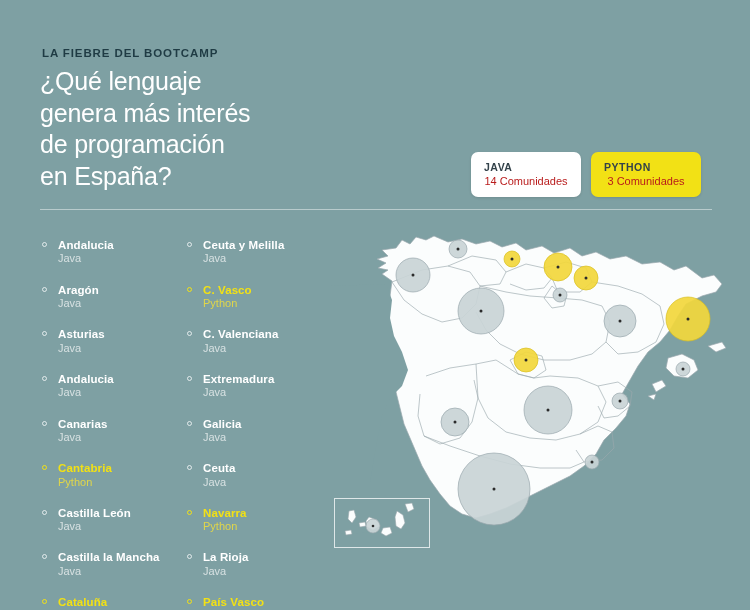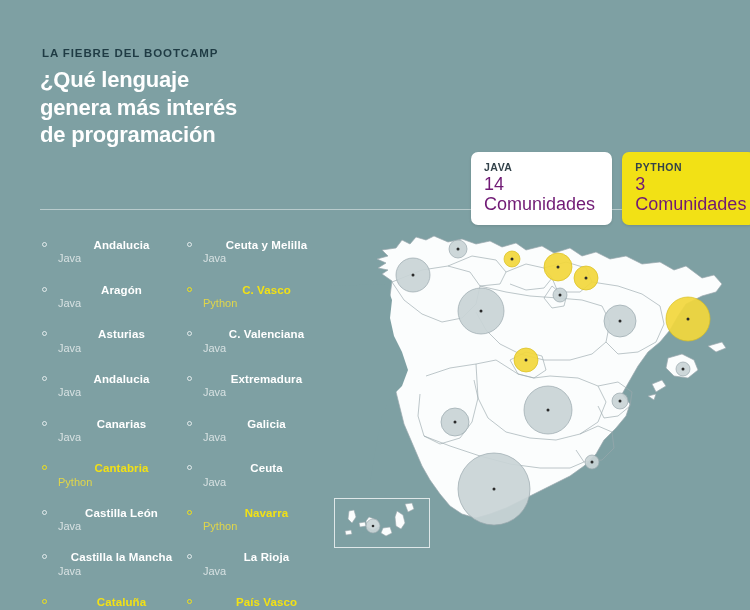--- a/index.html
+++ b/index.html
@@ -12,21 +12,21 @@
   .canvas{position:relative;width:750px;height:541px;}
 
   
   .kicker{
     position:absolute;left:42px;top:47px;
     font-size:11.5px;font-weight:bold;letter-spacing:.9px;
     color:#1f3b44;text-transform:uppercase;
   }
   .headline{
     position:absolute;left:40px;top:66px;width:330px;
-    font-size:22px;line-height:1.26;font-weight:bold;color:#ffffff;
+    font-size:25px;line-height:1.26;font-weight:normal;color:#ffffff;
     letter-spacing:-.2px;
   }
   .headline span{display:block;}
 
   .divider{
     position:absolute;left:40px;top:209px;width:672px;height:1px;
     background:rgba(255,255,255,.45);
   }
 
   
@@ -34,35 +34,34 @@
   .legend-box{
     border-radius:7px;padding:9px 13px 10px 13px;min-width:84px;
     box-shadow:0 1px 3px rgba(0,0,0,.12);
   }
   .legend-box.java{background:#ffffff;}
   .legend-box.python{background:#f2e115;}
   .legend-lang{
     font-size:10.5px;font-weight:bold;letter-spacing:.5px;
     color:#33424a;text-transform:uppercase;margin-bottom:2px;
   }
-  .legend-count{font-size:18px;color:#701a75;line-height:1.1;}
+  .legend-count{font-size:11px;color:#b91c1c;line-height:1.1;text-align:center;}
 
   
   .lists{position:absolute;left:40px;top:238px;display:flex;gap:0;}
   .col{width:145px;}
   .region{position:relative;padding-left:18px;margin-bottom:16.5px;}
   .region .bullet{
     position:absolute;left:2px;top:4px;width:5px;height:5px;
     border-radius:50%;border:1px solid rgba(255,255,255,.75);
     box-sizing:border-box;
   }
   .region .rname{
     font-size:11.5px;font-weight:bold;color:#ffffff;line-height:1.25;
     letter-spacing:.1px;
-    text-align:center;
   }
   .region .rlang{font-size:11px;color:#d7e1e2;line-height:1.25;}
   .region.python .rname{color:#f2e115;}
   .region.python .rlang{color:#e0d64a;}
   .region.python .bullet{border-color:#f2e115;}
 
   
   .map-wrap{position:absolute;left:330px;top:226px;width:420px;height:340px;}
   .map-wrap svg{display:block;}
   .inset-box{
@@ -73,20 +72,21 @@
 </head>
 <body>
 
 <div class="canvas">
 
   <div class="kicker">LA FIEBRE DEL BOOTCAMP</div>
   <div class="headline">
     <span>¿Qué lenguaje</span>
     <span>genera más interés</span>
     <span>de programación</span>
+    <span>en España?</span>
   </div>
   <div class="divider"></div>
 
   <div class="legend">
     <div class="legend-box java">
       <div class="legend-lang">JAVA</div>
       <div class="legend-count">14 Comunidades</div>
     </div>
     <div class="legend-box python">
       <div class="legend-lang">PYTHON</div>

